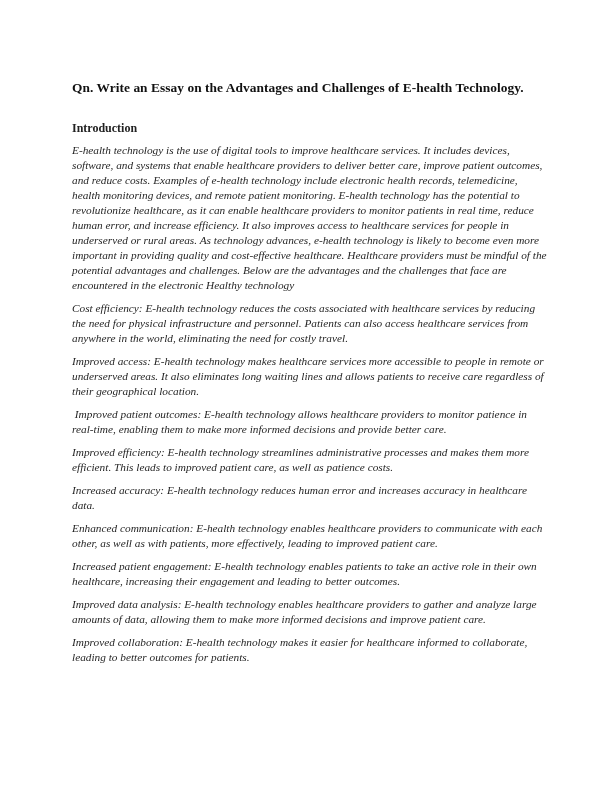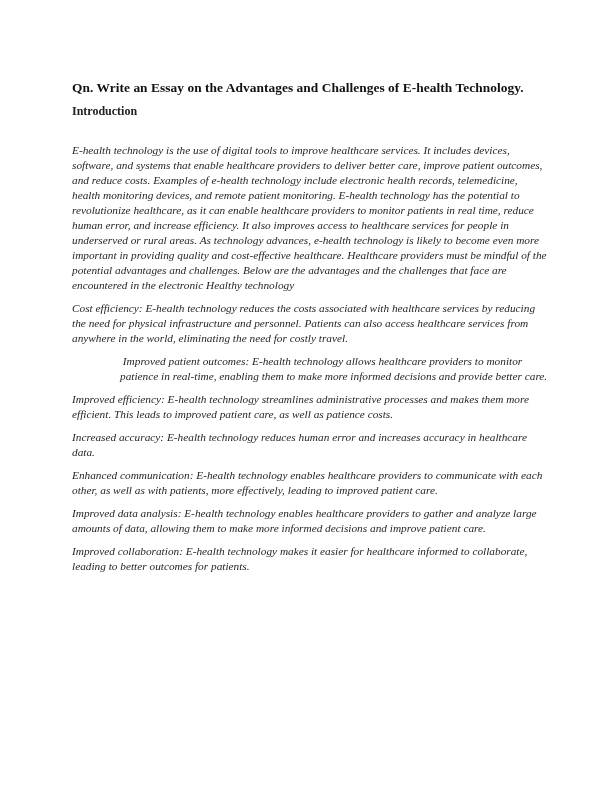--- a/index.html
+++ b/index.html
@@ -1,32 +1,34 @@
 <!DOCTYPE html>
 <html><head>
   <meta charset="utf-8">
   <style>
     html, body { margin: 0; padding: 0; background: #ffffff; }
     body { width: 612px; height: 792px; position: relative; overflow: hidden; font-family: "Liberation Serif", "DejaVu Serif", serif; color: #222; }
     .page { position: absolute; left: 0; top: 0; width: 612px; height: 785px; background: #fff; }
     .title { position: absolute; left: 72px; top: 80px; width: 480px; font-weight: bold; font-size: 13.4px; color: #111; white-space: nowrap; letter-spacing: 0.05px; }
-    .h-intro { position: absolute; left: 72px; top: 104px; font-weight: bold; font-size: 12px; color: #222; }
+    .h-intro { position: absolute; left: 72px; top: 121px; font-weight: bold; font-size: 12px; color: #222; }
     .body { position: absolute; left: 72px; top: 143px; width: 476px; font-size: 11.3px; line-height: 15px; color: #262626; }
     .body p { margin: 0 0 8px 0; font-style: italic; }
     .sub { font-style: italic; margin: 0 0 8px 0; }
   </style>
 </head>
 <body>
 
 <div class="page">
   <div class="title">Qn.  Write an Essay on the Advantages and Challenges of E-health Technology.</div>
   <div class="h-intro">Introduction</div>
   <div class="body">
     <p>E-health technology is the use of digital tools to improve healthcare services. It includes devices, software, and systems that enable healthcare providers to deliver better care, improve patient outcomes, and reduce costs. Examples of e-health technology include electronic health records, telemedicine, health monitoring devices, and remote patient monitoring. E-health technology has the potential to revolutionize healthcare, as it can enable healthcare providers to monitor patients in real time, reduce human error, and increase efficiency. It also improves access to healthcare services for people in underserved or rural areas. As technology advances, e-health technology is likely to become even more important in providing quality and cost-effective healthcare. Healthcare providers must be mindful of the potential advantages and challenges. Below are the advantages and the challenges that face are encountered in the electronic Healthy technology</p>
     <p>Cost efficiency: E-health technology reduces the costs associated with healthcare services by reducing the need for physical infrastructure and personnel. Patients can also access healthcare services from anywhere in the world, eliminating the need for costly travel.</p>
-    <p style="white-space: pre-wrap; margin-left: 48px;"> Improved patient outcomes: E-health technology allows healthcare providers to monitor patience in real-time, enabling them to make more informed decisions and provide better care.</p>
+    <p>Improved access: E-health technology makes healthcare services more accessible to people in remote or underserved areas. It also eliminates long waiting lines and allows patients to receive care regardless of their geographical location.</p>
+    <p style="white-space: pre-wrap;"> Improved patient outcomes: E-health technology allows healthcare providers to monitor patience in real-time, enabling them to make more informed decisions and provide better care.</p>
     <p>Improved efficiency: E-health technology streamlines administrative processes and makes them more efficient. This leads to improved patient care, as well as patience costs.</p>
     <p>Increased accuracy: E-health technology reduces human error and increases accuracy in healthcare data.</p>
     <p>Enhanced communication: E-health technology enables healthcare providers to communicate with each other, as well as with patients, more effectively, leading to improved patient care.</p>
+    <p>Increased patient engagement: E-health technology enables patients to take an active role in their own healthcare, increasing their engagement and leading to better outcomes.</p>
     <p>Improved data analysis: E-health technology enables healthcare providers to gather and analyze large amounts of data, allowing them to make more informed decisions and improve patient care.</p>
     <p>Improved collaboration: E-health technology makes it easier for healthcare informed to collaborate, leading to better outcomes for patients.</p>
   </div>
 </div>
 
 </body></html>

